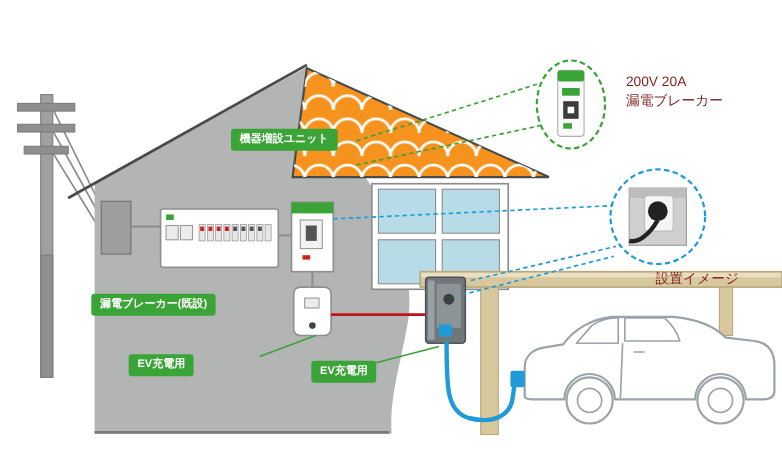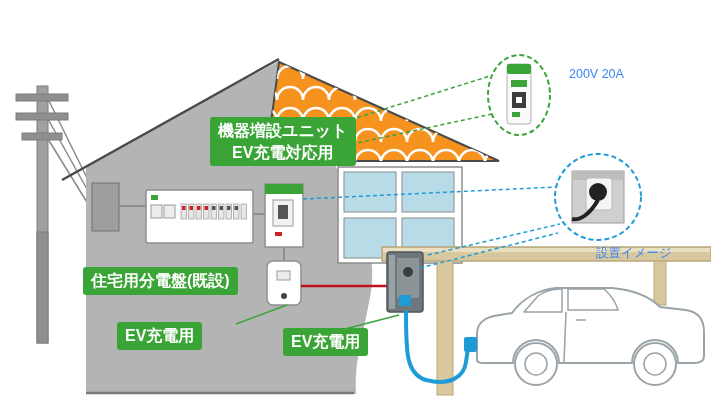--- a/index.html
+++ b/index.html
@@ -1,22 +1,22 @@
 <!DOCTYPE html>
 <html><head>
 <meta charset="utf-8">
 <style>
   html,body{margin:0;padding:0;background:#fff;}
   .stage{position:relative;width:711px;height:418px;background:#ffffff;overflow:hidden;
          font-family:"Liberation Sans","DejaVu Sans",sans-serif;}
   .stage svg{position:absolute;left:0;top:0;}
-  .badge{position:absolute;background:#3aa437;color:#ffffff;font-weight:bold;font-size:16px;
+  .badge{position:absolute;background:#3aa437;color:#ffffff;font-weight:bold;font-size:10px;
          line-height:1.35;text-align:center;padding:3px 8px;border-radius:3px;white-space:nowrap;}
   .badge span{display:block;}
-  .note{position:absolute;color:#3b82f6;font-size:12.5px;line-height:1.35;white-space:nowrap;}
+  .note{position:absolute;color:#7f1d1d;font-size:12.5px;line-height:1.35;white-space:nowrap;}
   .note span{display:block;}
 </style>
 </head>
 <body>
 
 <div class="stage">
 
 <svg width="711" height="418" viewBox="0 0 711 418">
   <defs>
     <pattern id="tiles" x="277" y="58" width="26" height="21" patternUnits="userSpaceOnUse">
@@ -181,36 +181,36 @@
   </g>
 
   <g stroke="#3aa437" stroke-width="1.5">
     <line x1="236" y1="324" x2="287" y2="305"></line>
     <line x1="341" y1="330" x2="399" y2="315"></line>
   </g>
 </svg>
 
 <div class="badge" style="left:210px;top:117px;">
   <span>機器増設ユニット</span>
-  <span>EV充電対応用</span>
 </div>
 
 <div class="badge" style="left:83px;top:267px;">
-  <span>住宅用分電盤(既設)</span>
+  <span>漏電ブレーカー(既設)</span>
 </div>
 
 <div class="badge" style="left:117px;top:322px;">
   <span>EV充電用</span>
 </div>
 
 <div class="badge" style="left:283px;top:328px;">
   <span>EV充電用</span>
 </div>
 
 <div class="note" style="left:569px;top:66px;">
   <span>200V 20A</span>
+  <span>漏電ブレーカー</span>
 </div>
 
 <div class="note" style="left:596px;top:245px;">
   <span>設置イメージ</span>
 </div>
 
 </div>
 
 </body></html>

